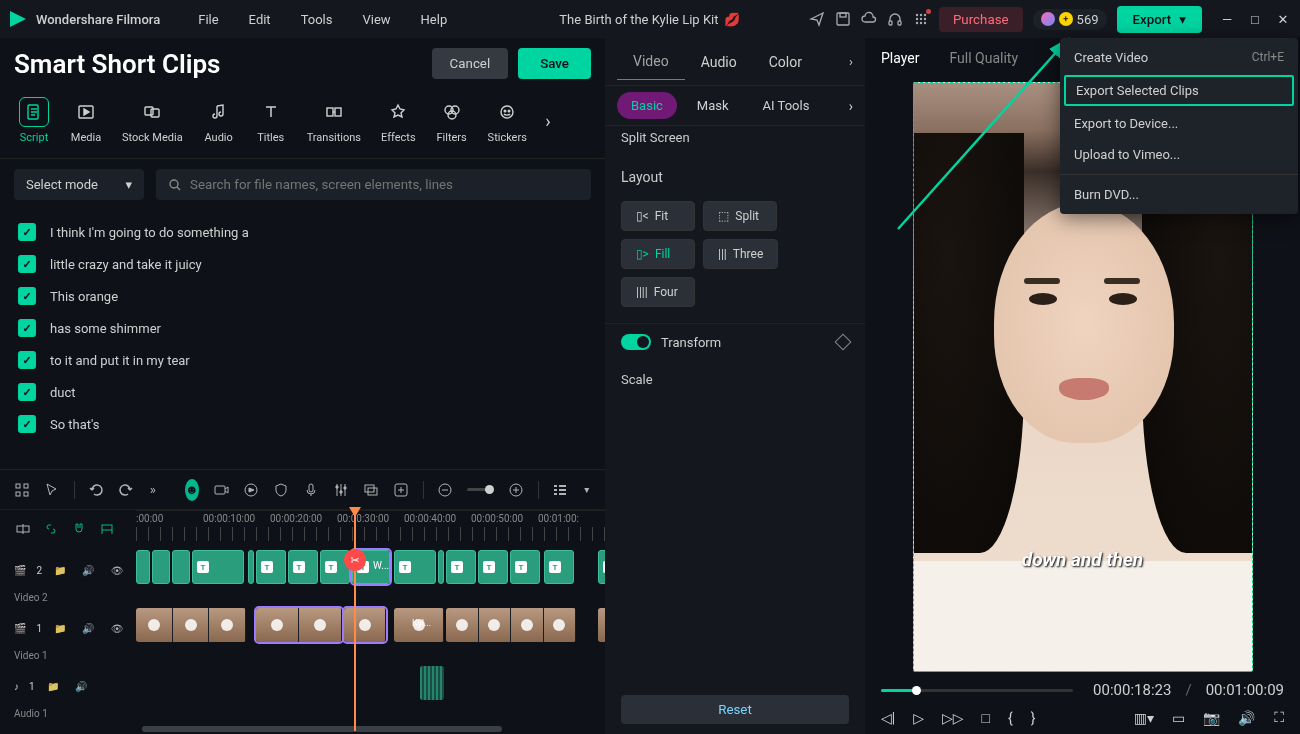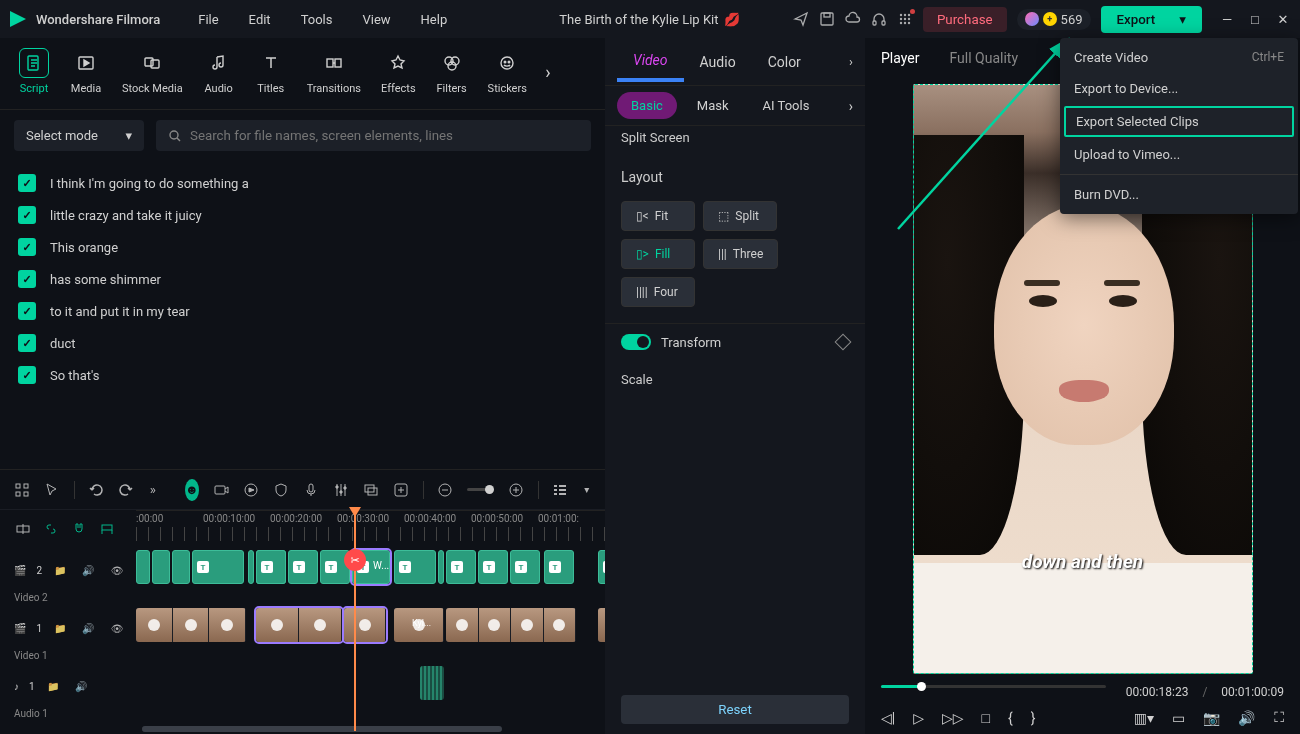--- a/index.html
+++ b/index.html
@@ -11,21 +11,21 @@
 .app-name { font-weight:500; margin-right:20px; font-size:13px; }
 .menu-item { padding:4px 12px; cursor:pointer; font-size:13px; }
 .project-title { position:absolute; left:50%; transform:translateX(-50%); display:flex; align-items:center; gap:6px; }
 .lips { color:#e84a6f; }
 .top-right { margin-left:auto; display:flex; align-items:center; gap:10px; }
 .top-icon { width:16px; height:16px; opacity:0.8; }
 .purchase-btn { background:#3a1f28; color:#ff6b7d; padding:5px 14px; border-radius:4px; border:none; }
 .credits { display:flex; align-items:center; gap:4px; background:#1c2028; padding:3px 8px; border-radius:12px; }
 .cred-dot1 { width:14px;height:14px;border-radius:50%;background:linear-gradient(135deg,#ff6bb3,#6b8bff); }
 .cred-dot2 { width:14px;height:14px;border-radius:50%;background:#ffd500;display:flex;align-items:center;justify-content:center;color:#333;font-size:9px;font-weight:bold; }
-.export-btn { background:#00d4a0; color:#0e1117; padding:6px 16px; border-radius:4px; border:none; display:flex; align-items:center; gap:24px; font-weight:500; }
+.export-btn { background:#00d4a0; color:#0e1117; padding:6px 16px; border-radius:4px; border:none; display:flex; align-items:center; gap:8px; font-weight:500; }
 .win-ctrl { display:flex; gap:14px; margin-left:8px; }
 .win-ctrl span { width:14px; text-align:center; cursor:pointer; }
 
 
 .main { display:flex; height:calc(100% - 38px); }
 
 
 .left-col { width:605px; display:flex; flex-direction:column; }
 .panel-head { display:flex; align-items:center; padding:10px 14px 8px; gap:10px; }
 .panel-title { font-size:26px; font-weight:600; color:#fff; flex:1; }
@@ -45,21 +45,21 @@
 .search-input { background:none; border:none; color:#d0d0d0; flex:1; outline:none; }
 
 .script-list { padding:6px 14px; overflow:auto; flex:1; }
 .script-row { display:flex; align-items:center; gap:14px; padding:7px 4px; }
 .checkbox { width:18px; height:18px; background:#00d4a0; border-radius:3px; display:flex; align-items:center; justify-content:center; color:#0e1117; font-size:11px; font-weight:bold; }
 
 
 .props-col { width:260px; background:#14171e; display:flex; flex-direction:column; }
 .props-tabs { display:flex; height:48px; align-items:center; padding:0 12px; border-bottom:1px solid #222; position:relative; }
 .props-tab { padding:10px 16px; cursor:pointer; font-size:14px; }
-.props-tab.active { color:#d946ef; border-bottom:4px solid #3b82f6;font-style:italic; }
+.props-tab.active { color:#a3a3a3; border-bottom:1px solid #3b82f6; }
 .sub-tabs { display:flex; height:40px; align-items:center; padding:0 12px; gap:6px; border-bottom:1px solid #222; }
 .sub-tab { padding:6px 14px; border-radius:14px; font-size:13px; cursor:pointer; }
 .sub-tab.active { background:#701a75; color:#00d4a0; }
 .section-head { padding:12px 16px; font-size:14px; color:#ccc; }
 .split-grid { padding:4px 16px 16px; display:flex; flex-wrap:wrap; gap:8px; }
 .split-btn { background:#2a2f38; border:1px solid #333; padding:7px 14px; border-radius:4px; font-size:12px; display:flex; align-items:center; gap:6px; min-width:74px; }
 .split-btn.active { color:#00d4a0; }
 .transform-row { display:flex; align-items:center; padding:10px 16px; gap:10px; border-top:1px solid #222; }
 .toggle { width:30px; height:16px; background:#00d4a0; border-radius:8px; position:relative; }
 .toggle::after { content:''; position:absolute; width:12px; height:12px; background:#14171e; border-radius:50%; top:2px; right:2px; }
@@ -78,21 +78,21 @@
 .hair-right { position:absolute; right:0; top:50px; width:110px; height:420px; background:radial-gradient(ellipse at 70% 30%,#1a1410,#0a0806); border-radius:0 0 0 40%; }
 .face { position:absolute; left:80px; top:120px; width:180px; height:240px; background:radial-gradient(ellipse,#f0d4c0,#e0c0a8); border-radius:50% 50% 45% 45%; }
 .eye-l { position:absolute; left:115px; top:210px; width:28px; height:12px; background:#2a2018; border-radius:50%; }
 .eye-r { position:absolute; left:195px; top:210px; width:28px; height:12px; background:#2a2018; border-radius:50%; }
 .brow-l { position:absolute; left:110px; top:195px; width:36px; height:6px; background:#3a2e22; border-radius:3px; }
 .brow-r { position:absolute; left:190px; top:195px; width:36px; height:6px; background:#3a2e22; border-radius:3px; }
 .lips-shape { position:absolute; left:145px; top:295px; width:50px; height:22px; background:#c77a70; border-radius:40% 40% 50% 50%; }
 .robe { position:absolute; bottom:0; left:0; right:0; height:110px; background:#f5f0ea; }
 .caption { position:absolute; bottom:100px; width:100%; text-align:center; color:#fff; font-weight:700; font-style:italic; font-size:19px; text-shadow:1px 1px 2px #000; }
 
-.player-bar { padding:6px 16px 2px; display:flex; align-items:flex-start; gap:10px; font-size:12px; }
+.player-bar { padding:6px 16px 2px; display:flex; align-items:center; gap:10px; font-size:15px; }
 .progress { flex:1; height:3px; background:#333; position:relative; border-radius:2px; margin-right:10px; }
 .progress-fill { width:18%; height:100%; background:#00d4a0; border-radius:2px; position:relative; }
 .progress-thumb { position:absolute; right:-5px; top:-3px; width:9px; height:9px; background:#fff; border-radius:50%; }
 .tc { font-variant-numeric:tabular-nums; }
 .tc-sep { margin:0 4px; color:#666; }
 
 .player-ctrls { display:flex; align-items:center; gap:18px; padding:8px 16px; font-size:14px; }
 .pc-spacer { flex:1; }
 
 
@@ -216,25 +216,25 @@
       <span>✕</span>
     </div>
   </div>
 </div>
 
 <div class="export-menu">
   <div class="export-item">
     <span>Create Video</span>
     <span class="shortcut">Ctrl+E</span>
   </div>
+  <div class="export-item highlighted">
+    <span>Export Selected Clips</span>
+  </div>
   <div class="export-item">
     <span>Export to Device...</span>
-  </div>
-  <div class="export-item highlighted">
-    <span>Export Selected Clips</span>
   </div>
   <div class="export-item">
     <span>Upload to Vimeo...</span>
   </div>
   <div class="export-sep"></div>
   <div class="export-item">
     <span>Burn DVD...</span>
   </div>
 </div>
 
@@ -243,20 +243,25 @@
       <marker id="ah" markerWidth="10" markerHeight="10" refX="8" refY="3" orient="auto">
         <path d="M0,0 L9,3 L0,6 Z" fill="#00d4a0"></path>
       </marker>
     </defs>
   <line x1="10" y1="195" x2="180" y2="5" stroke="#00d4a0" stroke-width="2.5" marker-end="url(#ah)"></line>
 </svg>
 
 <div class="main">
 
   <div class="left-col">
+    <div class="panel-head">
+      <div class="panel-title">Smart Short Clips</div>
+      <button class="cancel-btn">Cancel</button>
+      <button class="save-btn">Save</button>
+    </div>
 
     <div class="media-tabs">
       <div class="media-tab active">
         <div class="tab-icon-box">
             <svg width="18" height="18" viewBox="0 0 18 18" fill="none" stroke="#00d4a0" stroke-width="1.4">
               <rect x="3" y="2" width="10" height="14" rx="1"></rect>
               <path d="M6 6h6M6 9h6M6 12h4"></path>
             </svg>
           </div>
         <span>Script</span>

